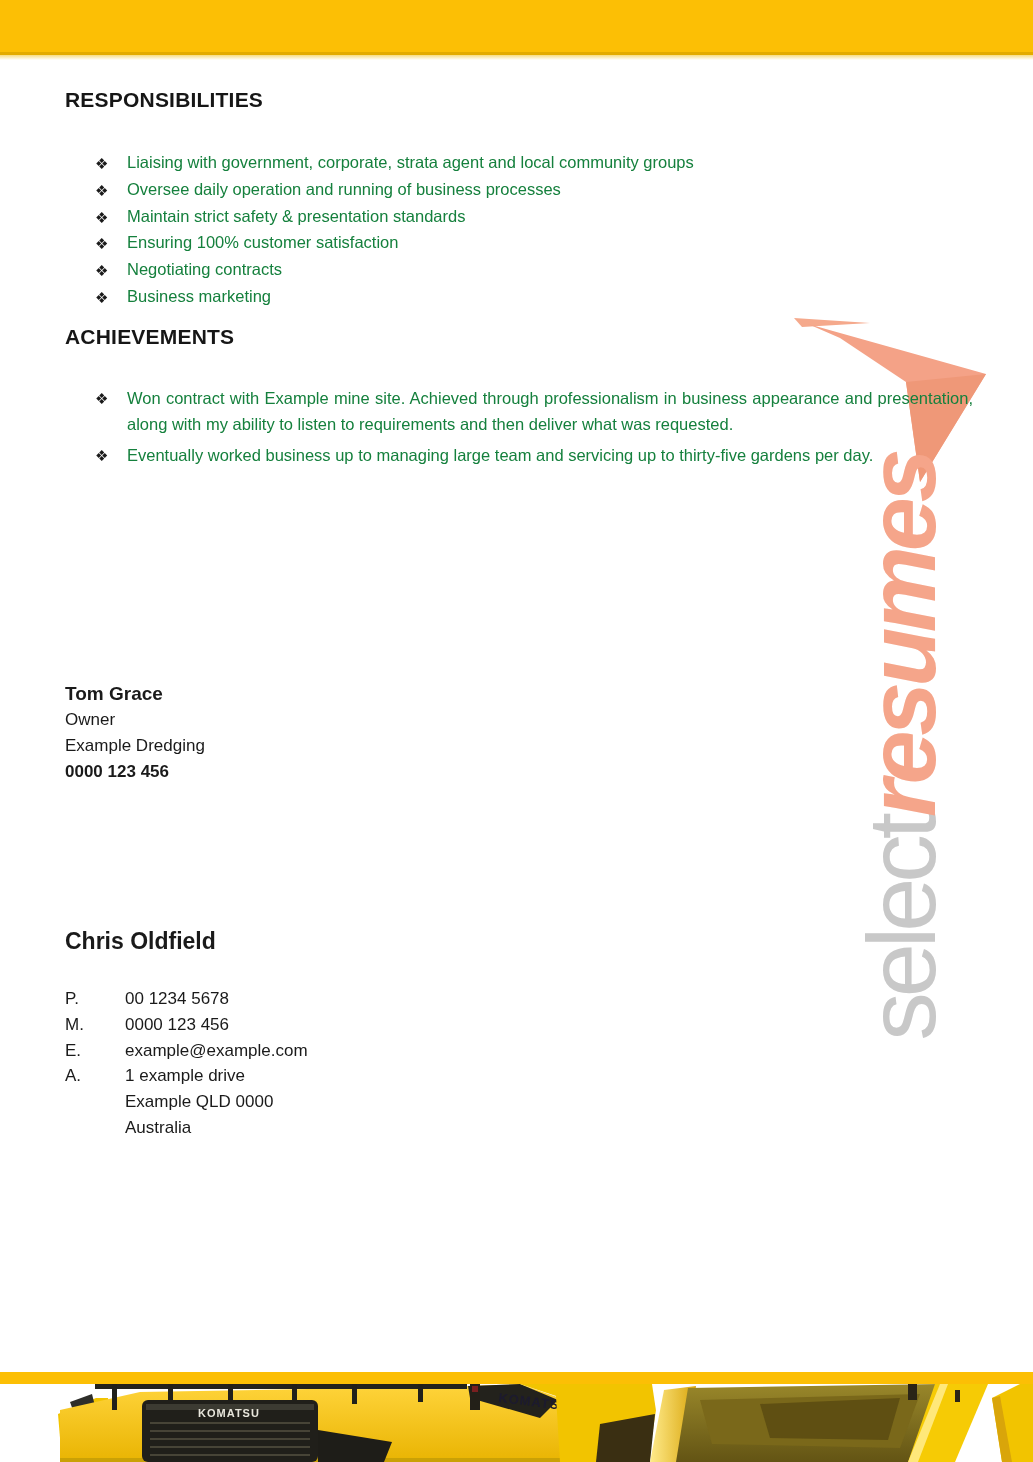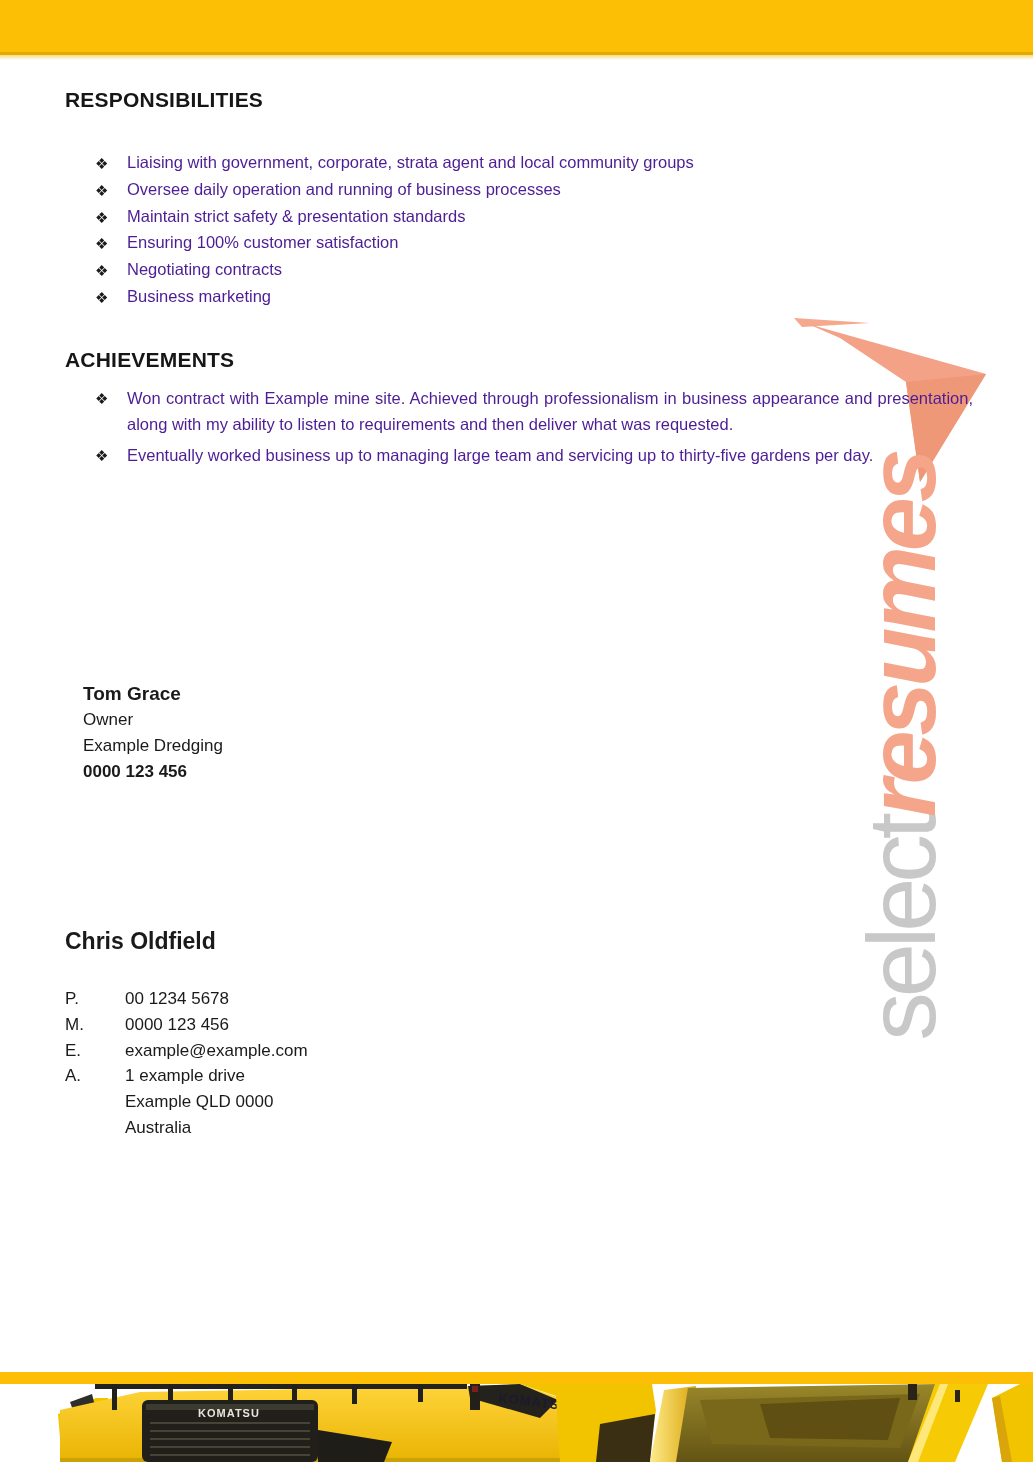--- a/index.html
+++ b/index.html
@@ -24,32 +24,32 @@
     position:absolute;left:0;top:55px;width:1033px;height:5px;
     background:linear-gradient(#F7DC82,#ffffff);
   }
 
   
   .sec-heading{
     position:absolute;left:65px;margin:0;
     font-size:21px;font-weight:bold;color:#161616;letter-spacing:.2px;
   }
   #resp-heading{top:88px;}
-  #ach-heading{top:348px;}
+  #ach-heading{top:325px;}
 
   
   .blist{position:absolute;left:95px;right:60px;margin:0;padding:0;list-style:none;}
   #resp-list{top:150px;}
   #ach-list{top:385px;}
   .blist li{display:flex;align-items:flex-start;margin:0 0 4.6px 0;}
   .bullet{
     width:32px;flex:0 0 32px;text-align:left;
     font-size:15px;line-height:21px;padding-top:1px;color:#1a1a1a;
   }
-  .btext{flex:1;font-size:16.5px;line-height:21px;color:#4c1d95;}
+  .btext{flex:1;font-size:16.5px;line-height:21px;color:#15803d;}
   #ach-list li{margin-bottom:5px;}
   #ach-list .btext{text-align:justify;line-height:26px;}
   #ach-list .bullet{line-height:26px;}
   #resp-list .btext{line-height:25.8px;}
   #resp-list .bullet{line-height:25.8px;}
   #resp-list li{margin:0;}
 
   
   .banner{
     position:absolute;left:0;width:590px;height:77px;
@@ -59,21 +59,21 @@
     display:flex;align-items:center;
   }
   #referees-banner{top:559px;}
   #personal-banner{top:828px;}
   .banner-title{
     padding-left:65px;color:#ffffff;font-size:43px;font-weight:bold;letter-spacing:.5px;
   }
 
   
   .info-block{position:absolute;left:65px;}
-  #referee-block{top:680px;margin-left:18px;}
+  #referee-block{top:680px;}
   .line{font-size:17px;line-height:26px;}
   .line.bold{font-weight:bold;}
   #referee-name{font-size:19px;font-weight:bold;line-height:27px;}
 
   
   #personal-name{position:absolute;left:65px;top:928px;font-size:23px;font-weight:bold;margin:0;}
   #contact-list{position:absolute;left:65px;top:986px;}
   .contact-row{display:flex;font-size:17px;line-height:25.8px;}
   .contact-label{width:60px;flex:0 0 60px;}
   .contact-value{flex:1;}

